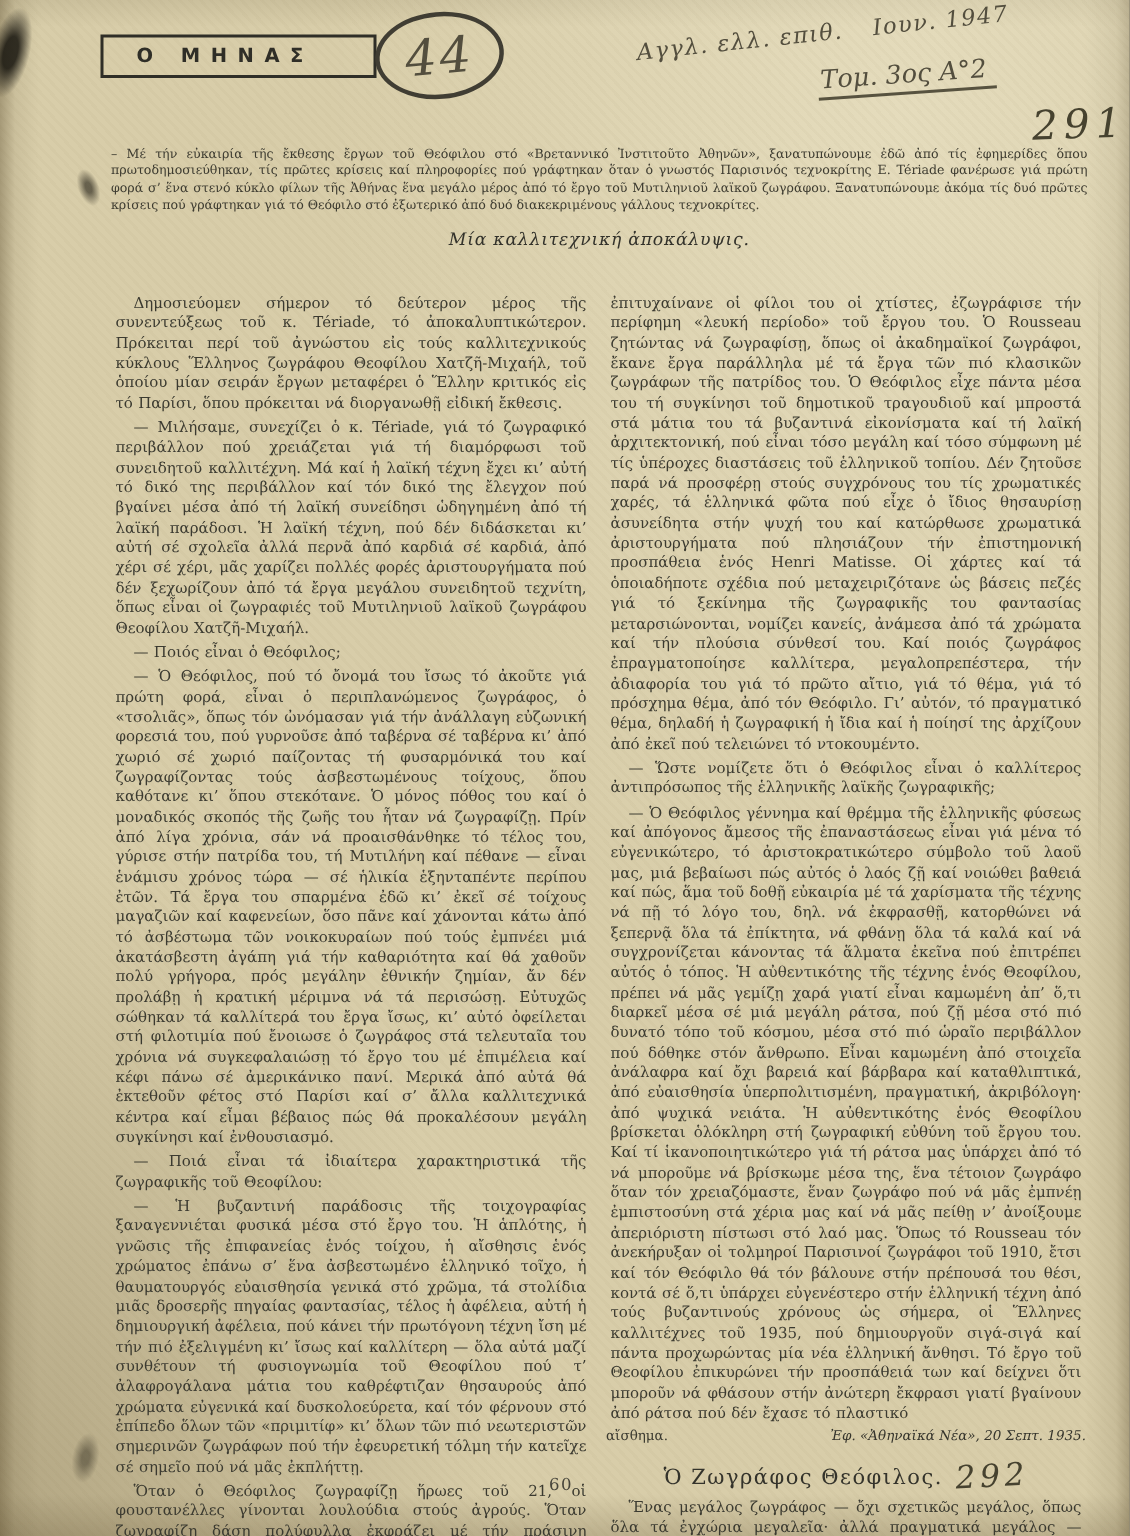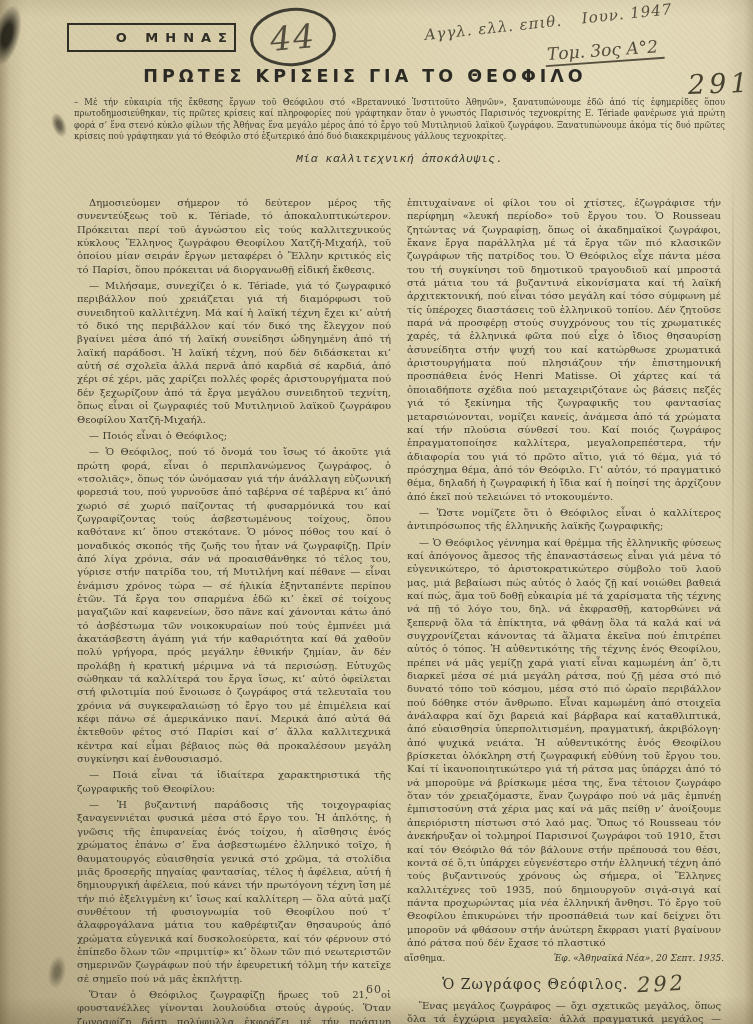--- a/index.html
+++ b/index.html
@@ -12,43 +12,43 @@
       linear-gradient(90deg, rgba(84,70,40,.38) 0px, rgba(84,70,40,.10) 10px, rgba(84,70,40,0) 26px),
       linear-gradient(270deg, rgba(84,70,40,.34) 0px, rgba(84,70,40,.12) 9px, rgba(84,70,40,0) 30px),
       linear-gradient(0deg, rgba(84,70,40,.22) 0px, rgba(84,70,40,0) 28px),
       linear-gradient(180deg, rgba(84,70,40,.10) 0px, rgba(84,70,40,0) 18px);
     font-family:"DejaVu Serif", serif; color:#3b3a30;
   }
   .noise{position:absolute;inset:0;pointer-events:none;
     background:repeating-linear-gradient(47deg, rgba(110,92,50,.03) 0 2px, rgba(0,0,0,0) 2px 5px);}
   
   .masthead{position:absolute; left:67px; top:23px; width:158px; height:25px;
-    border:2px solid #2f2e27; display:flex; align-items:center; justify-content:flex-end;
+    border:2px solid #2f2e27; display:flex; align-items:center; justify-content:flex-start;
     font-family:"DejaVu Sans", sans-serif; font-weight:bold; font-size:13px;
-    letter-spacing:7px; color:#2f2e27; padding-left:7px;}
+    letter-spacing:7px; color:#2f2e27; padding-left:22px;}
   .circle44{position:absolute; left:250px; top:8px; width:80px; height:52px;
     border:3px solid #403d33; border-radius:50%; transform:rotate(-5deg);
     display:flex; align-items:center; justify-content:center;
     font-size:33px; color:#3c3930; letter-spacing:2px;}
   .hw{color:#534e3e; font-style:italic;}
   .hw-line1{position:absolute; left:424px; top:13px; font-size:15px; transform:rotate(-6deg); letter-spacing:1px; white-space:nowrap;}
   .hw-line1 .gap{display:inline-block; width:20px;}
   .hw-line2{position:absolute; left:545px; top:40px; font-size:17px; transform:rotate(-4deg);
     border-bottom:2px solid #57523f; padding:0 6px 1px 2px; white-space:nowrap;}
   .hw-291{position:absolute; left:688px; top:68px; font-size:27px; letter-spacing:4px; transform:rotate(-2deg); color:#46422f;}
   .hw-292{font-size:21px; letter-spacing:3px; color:#46422f; font-style:italic; display:inline-block; transform:rotate(-3deg); vertical-align:-2px; margin-left:8px;}
   
   .title{position:absolute; left:55px; top:66px; width:620px; text-align:center;
     font-family:"DejaVu Sans", sans-serif; font-weight:bold; font-size:17.5px;
     letter-spacing:4px; color:#2b2a24; white-space:nowrap;}
   
   .intro{position:absolute; left:74px; top:97px; width:651px;
     font-size:8.4px; line-height:11.3px; text-align:justify; color:#3e3c31;}
   .sub1{position:absolute; left:74px; top:152px; width:651px; text-align:center;
-    font-style:italic; font-size:11.5px; color:#33322b; letter-spacing:.5px;font-family:Liberation Mono, monospace;}
+    font-style:italic; font-size:11.5px; color:#33322b; letter-spacing:.5px;}
   .sub2{position:absolute; left:74px; top:167px; width:651px; text-align:center;
     font-style:italic; font-size:12px; color:#33322b; letter-spacing:.3px;}
   
   .columns{position:absolute; left:74px; top:193px; width:651px; display:flex; gap:10px;}
   .col{width:320px;}
   .col p{margin:3px; font-size:10px; line-height:13.35px; text-align:justify;
     text-indent:12px; color:#3b3a30; word-spacing:.4px;}
   .col-right p.cont{text-indent:0;}
   .cite-line{display:flex; justify-content:space-between; font-size:9px; line-height:13.35px; color:#3b3a30;align-items:flex-end;}
   .cite-line .citation{font-style:italic; color:#35342c;}
@@ -85,21 +85,20 @@
 
   <div class="circle44 hw">
     <span>44</span>
   </div>
 
   <div class="hw hw-line1">
     <span>Αγγλ. ελλ. επιθ.</span><span class="gap"></span><span>Ιουν. 1947</span>
   </div>
   <div class="hw hw-line2">Τομ. 3ος Α°2</div>
 
-  <div class="title">ΠΡΩΤΕΣ ΚΡΙΣΕΙΣ ΓΙΑ ΤΟ ΘΕΟΦΙΛΟ</div>
 
   <div class="hw hw-291">291</div>
 
   <div class="intro">– Μέ τήν εὐκαιρία τῆς ἔκθεσης ἔργων τοῦ Θεόφιλου στό «Βρεταννικό Ἰνστιτοῦτο Ἀθηνῶν», ξανατυπώνουμε ἐδῶ ἀπό τίς ἐφημερίδες ὅπου πρωτοδημοσιεύθηκαν, τίς πρῶτες κρίσεις καί πληροφορίες πού γράφτηκαν ὅταν ὁ γνωστός Παρισινός τεχνοκρίτης E. Tériade φανέρωσε γιά πρώτη φορά σ’ ἕνα στενό κύκλο φίλων τῆς Ἀθήνας ἕνα μεγάλο μέρος ἀπό τό ἔργο τοῦ Μυτιληνιοῦ λαϊκοῦ ζωγράφου. Ξανατυπώνουμε ἀκόμα τίς δυό πρῶτες κρίσεις πού γράφτηκαν γιά τό Θεόφιλο στό ἐξωτερικό ἀπό δυό διακεκριμένους γάλλους τεχνοκρίτες.</div>
 
   <div class="sub1">Μία καλλιτεχνική ἀποκάλυψις.</div>
 
   <div class="columns">
     <div class="col col-left">
         <p>Δημοσιεύομεν σήμερον τό δεύτερον μέρος τῆς συνεντεύξεως τοῦ κ. Tériade, τό ἀποκαλυπτικώτερον. Πρόκειται περί τοῦ ἀγνώστου εἰς τούς καλλιτεχνικούς κύκλους Ἕλληνος ζωγράφου Θεοφίλου Χατζῆ-Μιχαήλ, τοῦ ὁποίου μίαν σειράν ἔργων μεταφέρει ὁ Ἕλλην κριτικός εἰς τό Παρίσι, ὅπου πρόκειται νά διοργανωθῇ εἰδική ἔκθεσις.</p>

